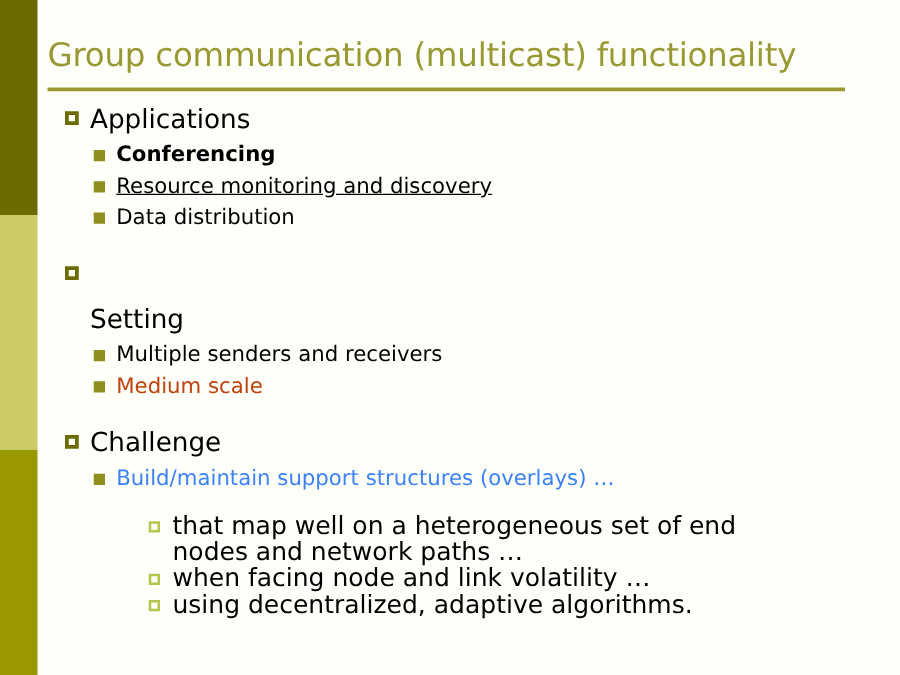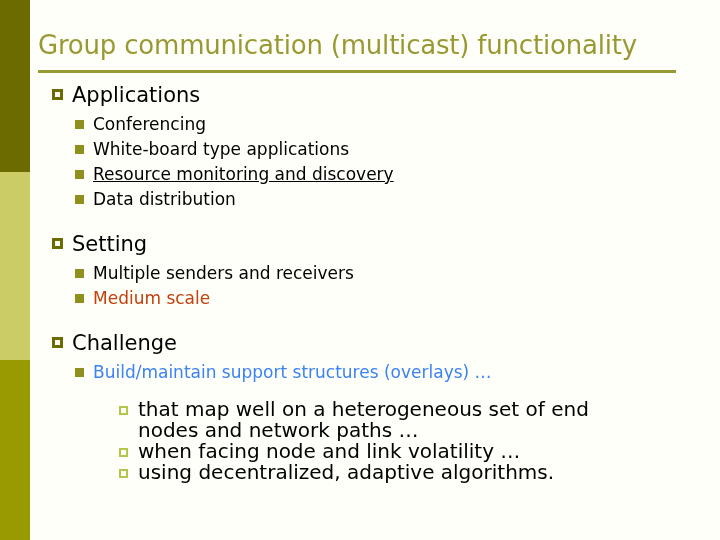--- a/index.html
+++ b/index.html
@@ -149,40 +149,36 @@
 
   <div class="body">
 
     <div class="item lvl1">
       <span class="bullet" style="border-color: rgb(107, 107, 0); background: rgb(255, 255, 250);"></span>
       <span class="item-text" style="color: rgb(0, 0, 0);">Applications</span>
     </div>
 
     <div class="item lvl2">
       <span class="bullet" style="background: rgb(143, 143, 30);"></span>
-      <span class="item-text" style="color: rgb(0, 0, 0);">Conferencing</span>
-    </div>
-    <div class="item lvl2">
-      <span class="bullet" style="background: rgb(143, 143, 30);"></span>
-      <span class="item-text" style="color: rgb(0, 0, 0);">White-board type applications</span>
+      <span class="item-text" style="color: rgb(0, 0, 0); font-weight: bold;">Conferencing</span>
     </div>
     <div class="item lvl2">
       <span class="bullet" style="background: rgb(143, 143, 30);"></span>
       <span class="item-text" style="color: rgb(0, 0, 0); text-decoration: underline;">Resource monitoring and discovery</span>
     </div>
     <div class="item lvl2">
       <span class="bullet" style="background: rgb(143, 143, 30);"></span>
       <span class="item-text" style="color: rgb(0, 0, 0);">Data distribution</span>
     </div>
 
     <div class="group-gap"></div>
 
     <div class="item lvl1">
       <span class="bullet" style="border-color: rgb(107, 107, 0); background: rgb(255, 255, 250);"></span>
-      <span class="item-text" style="color: rgb(0, 0, 0);">Setting</span>
+      <span class="item-text" style="color: rgb(0, 0, 0); margin-top: 36px;">Setting</span>
     </div>
 
     <div class="item lvl2">
       <span class="bullet" style="background: rgb(143, 143, 30);"></span>
       <span class="item-text" style="color: rgb(0, 0, 0);">Multiple senders and receivers</span>
     </div>
     <div class="item lvl2">
       <span class="bullet" style="background: rgb(143, 143, 30);"></span>
       <span class="item-text" style="color: #c2410c;">Medium scale</span>
     </div>

